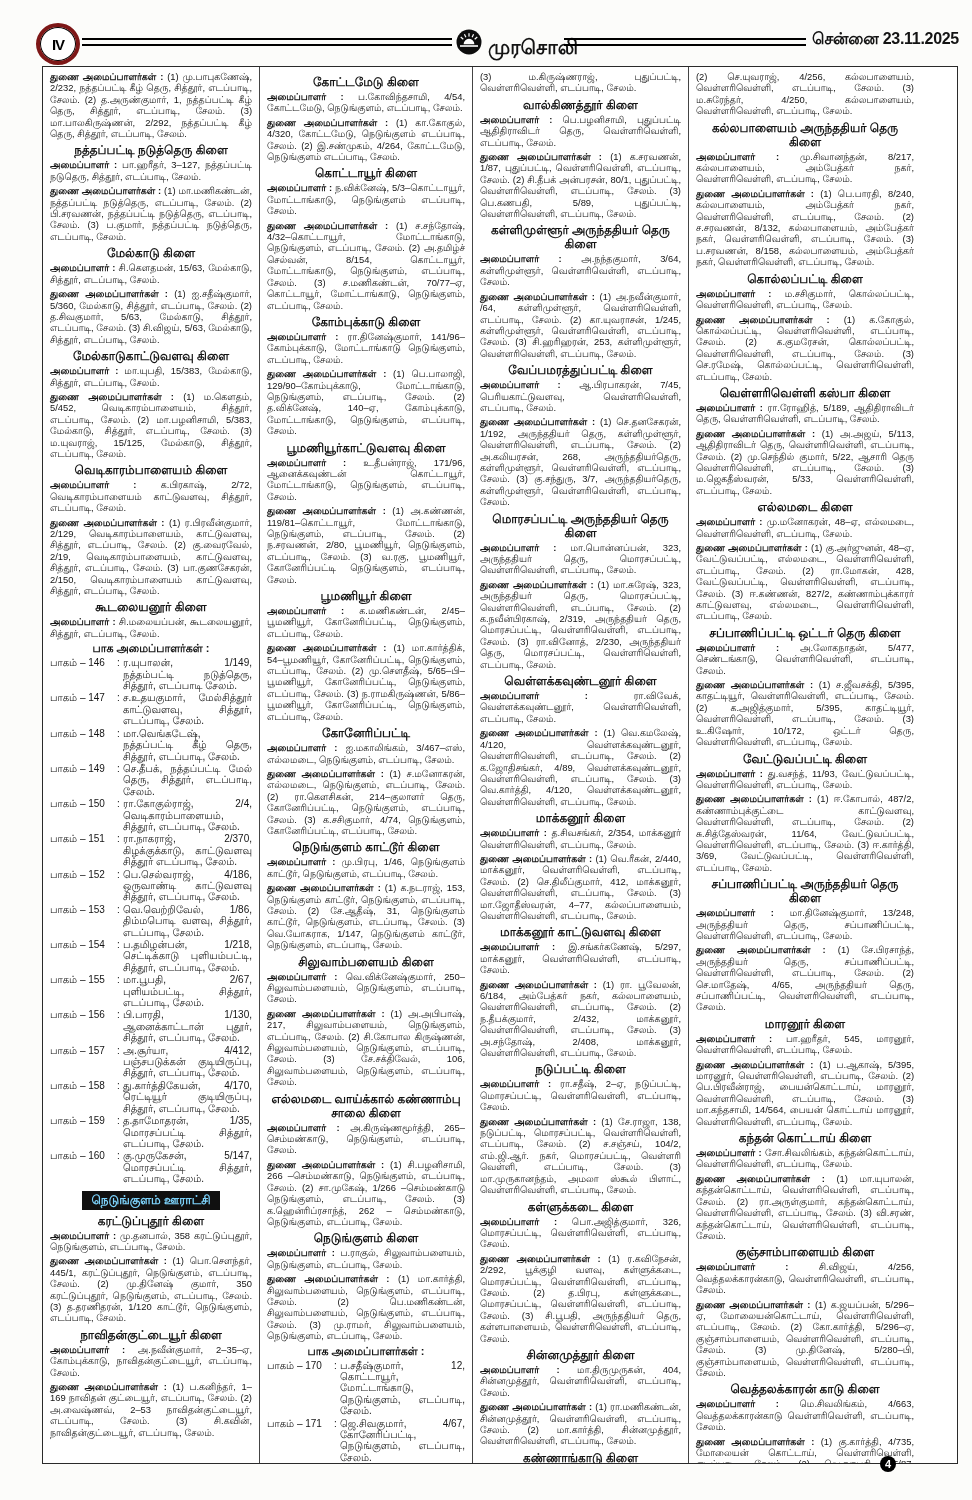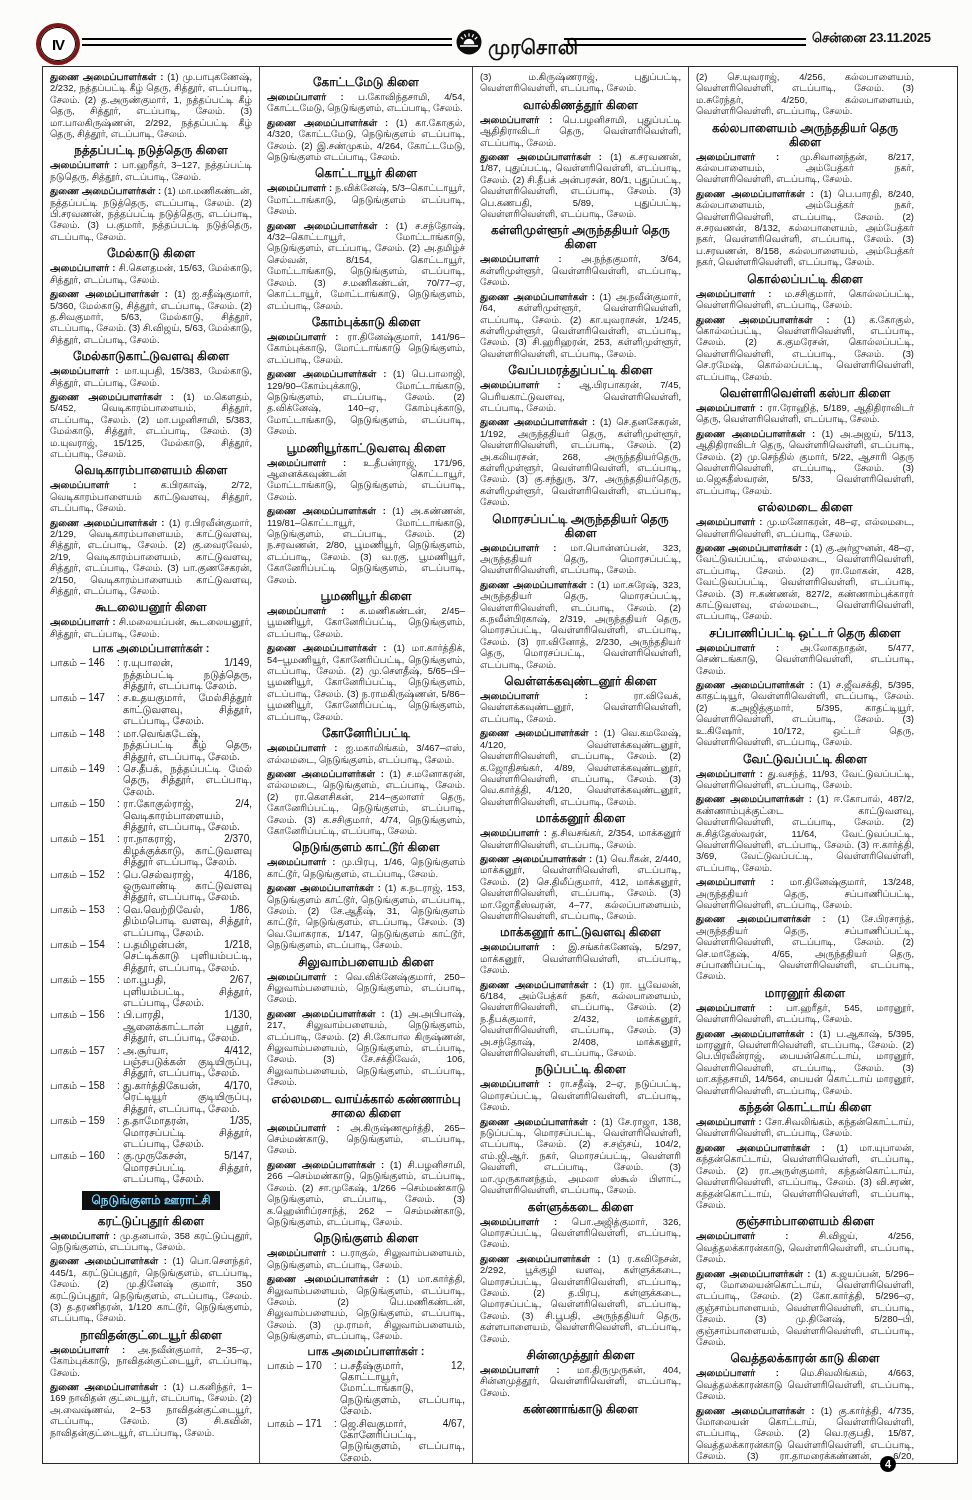--- a/index.html
+++ b/index.html
@@ -14,21 +14,21 @@
     position:absolute;left:36px;top:23px;width:36px;height:34px;border-radius:50%;
     border:4px solid #7d1717;box-shadow:inset 0 0 0 1px #000;
     display:flex;align-items:center;justify-content:center;
     font-weight:bold;font-size:15px;letter-spacing:-1px;color:#000;background:#fff;
   }
   .dbl-rule{position:absolute;top:38px;height:4px;border-top:2.5px solid #000;border-bottom:2.5px solid #000;}
   .rule-left{left:82px;width:370px;}
   .rule-right{left:564px;width:242px;}
   .mast-logo{position:absolute;left:456px;top:29px;width:26px;height:26px;}
   .mast-title{position:absolute;left:488px;top:36px;font-size:20px;font-weight:bold;white-space:nowrap;}
-  .edition-date{position:absolute;left:812px;top:30px;font-size:13px;font-weight:bold;white-space:nowrap;letter-spacing:-0.3px;}
+  .edition-date{position:absolute;left:812px;top:30px;font-size:16px;font-weight:bold;white-space:nowrap;letter-spacing:-0.3px;}
   
   .frame{
     position:absolute;left:42px;top:66px;width:914px;height:1396px;
     border:1.5px solid #2a2a2a;display:flex;background:#fff;
   }
   .col{padding:4px 7px 4px 7px;overflow:hidden;}
   .col-sep{border-right:1.2px solid #444;}
   .c1{width:202px;} .c2{width:198px;} .c3{width:201px;} .c4{width:218px;}
   .bhead{font-weight:bold;text-align:center;font-size:12px;line-height:14px;margin:4px 0 2px;}
   .phead{font-weight:bold;text-align:center;font-size:11px;line-height:13px;margin:3px 0 2px;}
@@ -243,20 +243,21 @@
       <p class="para"><b class="lead">அமைப்பாளர் : </b><span>இ.சங்கர்கணேஷ், 5/297, மாக்கனூர், வெள்ளரிவெள்ளி, எடப்பாடி, சேலம்.</span></p>
       <p class="para"><b class="lead">துணை அமைப்பாளர்கள் : </b><span>(1) ரா. பூவேலன், 6/184, அம்பேத்கர் நகர், கல்லபாளையம், வெள்ளரிவெள்ளி, எடப்பாடி, சேலம். (2) ந.தீபக்குமார், 2/432, மாக்கனூர், வெள்ளரிவெள்ளி, எடப்பாடி, சேலம். (3) அ.சந்தோஷ், 2/408, மாக்கனூர், வெள்ளரிவெள்ளி, எடப்பாடி, சேலம்.</span></p>
       <div class="bhead">நடுப்பட்டி கிளை</div>
       <p class="para"><b class="lead">அமைப்பாளர் : </b><span>ரா.சதீஷ், 2–ஏ, நடுப்பட்டி, மொரசப்பட்டி, வெள்ளரிவெள்ளி, எடப்பாடி, சேலம்.</span></p>
       <p class="para"><b class="lead">துணை அமைப்பாளர்கள் : </b><span>(1) சே.ராஜா, 138, நடுப்பட்டி, மொரசப்பட்டி, வெள்ளரிவெள்ளி, எடப்பாடி, சேலம். (2) ச.சஞ்சய், 104/2, எம்.ஜி.ஆர். நகர், மொரசப்பட்டி, வெள்ளரி வெள்ளி, எடப்பாடி, சேலம். (3) மா.முருகானந்தம், அமலா ஸ்கூல் பிளாட், வெள்ளரிவெள்ளி, எடப்பாடி, சேலம்.</span></p>
       <div class="bhead">கள்ளுக்கடை கிளை</div>
       <p class="para"><b class="lead">அமைப்பாளர் : </b><span>பொ.அஜித்குமார், 326, மொரசப்பட்டி, வெள்ளரிவெள்ளி, எடப்பாடி, சேலம்.</span></p>
       <p class="para"><b class="lead">துணை அமைப்பாளர்கள் : </b><span>(1) ர.கவிநேசன், 2/292, பூக்குழி வளவு, கள்ளுக்கடை, மொரசப்பட்டி, வெள்ளரிவெள்ளி, எடப்பாடி, சேலம். (2) த.பிரபு, கள்ளுக்கடை, மொரசப்பட்டி, வெள்ளரிவெள்ளி, எடப்பாடி, சேலம். (3) சி.பூபதி, அருந்ததியர் தெரு, கள்ளபாளையம், வெள்ளரிவெள்ளி, எடப்பாடி, சேலம்.</span></p>
       <div class="bhead">சின்னமுத்தூர் கிளை</div>
       <p class="para"><b class="lead">அமைப்பாளர் : </b><span>மா.திருமுருகன், 404, சின்னமுத்தூர், வெள்ளரிவெள்ளி, எடப்பாடி, சேலம்.</span></p>
+      <p class="para"><b class="lead">துணை அமைப்பாளர்கள் : </b><span>(1) ரா.மணிகண்டன், சின்னமுத்தூர், வெள்ளரிவெள்ளி, எடப்பாடி, சேலம். (2) மா.கார்த்தி, சின்னமுத்தூர், வெள்ளரிவெள்ளி, எடப்பாடி, சேலம்.</span></p>
       <div class="bhead">கண்ணாங்காடு கிளை</div>
     </div>
     <div class="col c4">
       <p class="para">(2) செ.யுவராஜ், 4/256, கல்லபாளையம், வெள்ளரிவெள்ளி, எடப்பாடி, சேலம். (3) ம.சுரேந்தர், 4/250, கல்லபாளையம், வெள்ளரிவெள்ளி, எடப்பாடி, சேலம்.</p>
       <div class="bhead">கல்லபாளையம் அருந்ததியர் தெரு கிளை</div>
       <p class="para"><b class="lead">அமைப்பாளர் : </b><span>மு.சிவானந்தன், 8/217, கல்லபாளையம், அம்பேத்கர் நகர், வெள்ளரிவெள்ளி, எடப்பாடி, சேலம்.</span></p>
       <p class="para"><b class="lead">துணை அமைப்பாளர்கள் : </b><span>(1) பெ.பாரதி, 8/240, கல்லபாளையம், அம்பேத்கர் நகர், வெள்ளரிவெள்ளி, எடப்பாடி, சேலம். (2) ச.சரவணன், 8/132, கல்லபாளையம், அம்பேத்கர் நகர், வெள்ளரிவெள்ளி, எடப்பாடி, சேலம். (3) ப.சரவணன், 8/158, கல்லபாளையம், அம்பேத்கர் நகர், வெள்ளரிவெள்ளி, எடப்பாடி, சேலம்.</span></p>
       <div class="bhead">கொல்லப்பட்டி கிளை</div>
       <p class="para"><b class="lead">அமைப்பாளர் : </b><span>ம.சசிகுமார், கொல்லப்பட்டி, வெள்ளரிவெள்ளி, எடப்பாடி, சேலம்.</span></p>
       <p class="para"><b class="lead">துணை அமைப்பாளர்கள் : </b><span>(1) க.கோகுல், கொல்லப்பட்டி, வெள்ளரிவெள்ளி, எடப்பாடி, சேலம். (2) க.குமரேசன், கொல்லப்பட்டி, வெள்ளரிவெள்ளி, எடப்பாடி, சேலம். (3) செ.ரமேஷ், கொல்லப்பட்டி, வெள்ளரிவெள்ளி, எடப்பாடி, சேலம்.</span></p>
@@ -265,20 +266,21 @@
       <p class="para"><b class="lead">துணை அமைப்பாளர்கள் : </b><span>(1) அ.அஜய், 5/113, ஆதிதிராவிடர் தெரு, வெள்ளரிவெள்ளி, எடப்பாடி, சேலம். (2) மு.செந்தில் குமார், 5/22, ஆசாரி தெரு வெள்ளரிவெள்ளி, எடப்பாடி, சேலம். (3) ம.ஜெகதீஸ்வரன், 5/33, வெள்ளரிவெள்ளி, எடப்பாடி, சேலம்.</span></p>
       <div class="bhead">எல்லமடை கிளை</div>
       <p class="para"><b class="lead">அமைப்பாளர் : </b><span>மு.மனோகரன், 48–ஏ, எல்லமடை, வெள்ளரிவெள்ளி, எடப்பாடி, சேலம்.</span></p>
       <p class="para"><b class="lead">துணை அமைப்பாளர்கள் : </b><span>(1) கு.அர்ஜுனன், 48–ஏ, வேட்டுவப்பட்டி, எல்லமடை, வெள்ளரிவெள்ளி, எடப்பாடி, சேலம். (2) ரா.மோகன், 428, வேட்டுவப்பட்டி, வெள்ளரிவெள்ளி, எடப்பாடி, சேலம். (3) ஈ.கண்ணன், 827/2, கண்ணாம்புக்காரர் காட்டுவளவு, எல்லமடை, வெள்ளரிவெள்ளி, எடப்பாடி, சேலம்.</span></p>
       <div class="bhead">சப்பாணிப்பட்டி ஒட்டர் தெரு கிளை</div>
       <p class="para"><b class="lead">அமைப்பாளர் : </b><span>அ.லோகநாதன், 5/477, செண்டங்காடு, வெள்ளரிவெள்ளி, எடப்பாடி, சேலம்.</span></p>
       <p class="para"><b class="lead">துணை அமைப்பாளர்கள் : </b><span>(1) ச.ஜீவசக்தி, 5/395, காதட்டியூர், வெள்ளரிவெள்ளி, எடப்பாடி, சேலம். (2) க.அஜித்குமார், 5/395, காதட்டியூர், வெள்ளரிவெள்ளி, எடப்பாடி, சேலம். (3) உ.கிஷோர், 10/172, ஒட்டர் தெரு, வெள்ளரிவெள்ளி, எடப்பாடி, சேலம்.</span></p>
       <div class="bhead">வேட்டுவப்பட்டி கிளை</div>
       <p class="para"><b class="lead">அமைப்பாளர் : </b><span>து.வசந்த், 11/93, வேட்டுவப்பட்டி, வெள்ளரிவெள்ளி, எடப்பாடி, சேலம்.</span></p>
       <p class="para"><b class="lead">துணை அமைப்பாளர்கள் : </b><span>(1) ஈ.கோபால், 487/2, கண்ணாம்புக்குட்டை காட்டுவளவு, வெள்ளரிவெள்ளி, எடப்பாடி, சேலம். (2) சு.சித்தேஸ்வரன், 11/64, வேட்டுவப்பட்டி, வெள்ளரிவெள்ளி, எடப்பாடி, சேலம். (3) ஈ.கார்த்தி, 3/69, வேட்டுவப்பட்டி, வெள்ளரிவெள்ளி, எடப்பாடி, சேலம்.</span></p>
+      <div class="bhead">சப்பாணிப்பட்டி அருந்ததியர் தெரு கிளை</div>
       <p class="para"><b class="lead">அமைப்பாளர் : </b><span>மா.தினேஷ்குமார், 13/248, அருந்ததியர் தெரு, சப்பாணிப்பட்டி, வெள்ளரிவெள்ளி, எடப்பாடி, சேலம்.</span></p>
       <p class="para"><b class="lead">துணை அமைப்பாளர்கள் : </b><span>(1) சே.பிரசாந்த், அருந்ததியர் தெரு, சப்பாணிப்பட்டி, வெள்ளரிவெள்ளி, எடப்பாடி, சேலம். (2) செ.மாதேஷ், 4/65, அருந்ததியர் தெரு, சப்பாணிப்பட்டி, வெள்ளரிவெள்ளி, எடப்பாடி, சேலம்.</span></p>
       <div class="bhead">மாரனூர் கிளை</div>
       <p class="para"><b class="lead">அமைப்பாளர் : </b><span>பா.ஹரீதர், 545, மாரனூர், வெள்ளரிவெள்ளி, எடப்பாடி, சேலம்.</span></p>
       <p class="para"><b class="lead">துணை அமைப்பாளர்கள் : </b><span>(1) ப.ஆகாஷ், 5/395, மாரனூர், வெள்ளரிவெள்ளி, எடப்பாடி, சேலம். (2) பெ.பிரவீன்ராஜ், பையன்கொட்டாய், மாரனூர், வெள்ளரிவெள்ளி, எடப்பாடி, சேலம். (3) மா.கந்தசாமி, 14/564, பையன் கொட்டாய் மாரனூர், வெள்ளரிவெள்ளி, எடப்பாடி, சேலம்.</span></p>
       <div class="bhead">கந்தன் கொட்டாய் கிளை</div>
       <p class="para"><b class="lead">அமைப்பாளர் : </b><span>சோ.சிவலிங்கம், கந்தன்கொட்டாய், வெள்ளரிவெள்ளி, எடப்பாடி, சேலம்.</span></p>
       <p class="para"><b class="lead">துணை அமைப்பாளர்கள் : </b><span>(1) மா.யுபாலன், கந்தன்கொட்டாய், வெள்ளரிவெள்ளி, எடப்பாடி, சேலம். (2) ரா.அருள்குமார், கந்தன்கொட்டாய், வெள்ளரிவெள்ளி, எடப்பாடி, சேலம். (3) வி.சரண், கந்தன்கொட்டாய், வெள்ளரிவெள்ளி, எடப்பாடி, சேலம்.</span></p>
       <div class="bhead">குஞ்சாம்பாளையம் கிளை</div>
       <p class="para"><b class="lead">அமைப்பாளர் : </b><span>சி.விஜய், 4/256, வெத்தலக்காரன்காடு, வெள்ளரிவெள்ளி, எடப்பாடி, சேலம்.</span></p>

